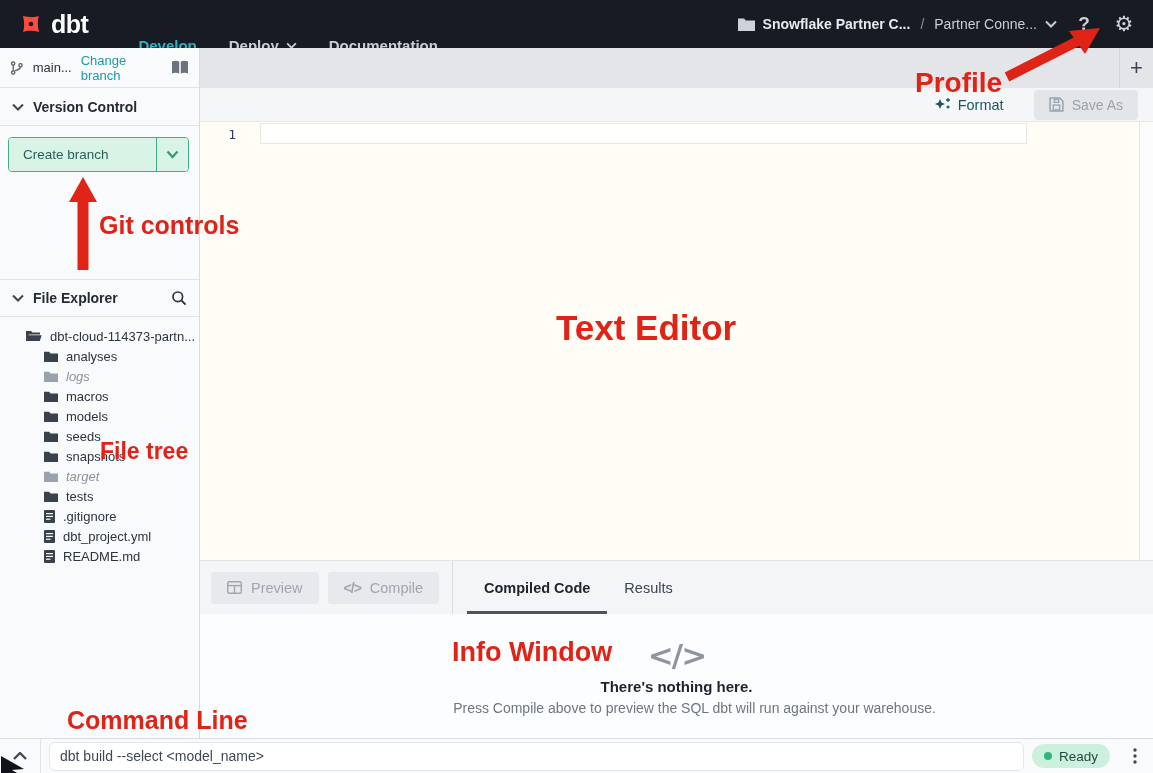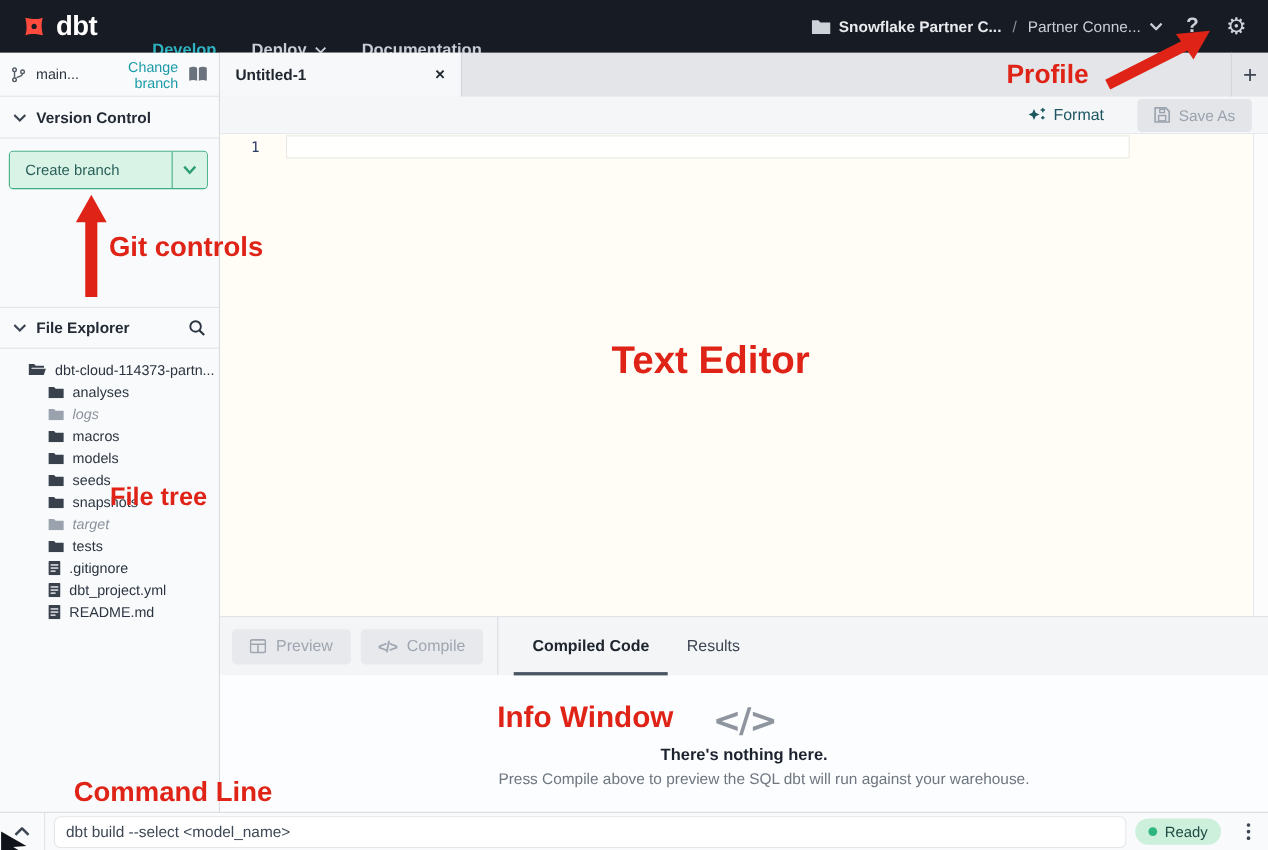--- a/index.html
+++ b/index.html
@@ -20,21 +20,21 @@
   .crumb .sep { color:#8a929c; margin:0 2px; }
   .crumb .proj { color:#c9ced6; }
   .hdr-icon { color:#cdd2d9; display:flex; align-items:center; justify-content:center; width:26px; height:26px; cursor:pointer; }
   .help-glyph { font-size:19px; font-weight:bold; }
   .gear-glyph { font-size:21px; }
 
   
   .middle { flex:1 1 auto; display:flex; min-height:0; }
 
   
-  .sidebar { width:200px; flex:0 0 200px; background:#f9fafb; border-right:1px solid #d8dbe0; display:flex; flex-direction:column;text-align:right; }
+  .sidebar { width:200px; flex:0 0 200px; background:#f9fafb; border-right:1px solid #d8dbe0; display:flex; flex-direction:column; }
   .branch-row { height:40px; flex:0 0 40px; border-bottom:1px solid #e1e4e8; display:flex; align-items:center; padding:0 10px; gap:9px; }
   .branch-name { font-size:13px; color:#2b3440; }
   .change-branch { font-size:13px; color:#1b9aa8; cursor:pointer; }
   .book-btn { margin-left:auto; cursor:pointer; display:flex; }
   .sec-header { height:38px; flex:0 0 38px; border-bottom:1px solid #e1e4e8; display:flex; align-items:center; padding:0 12px; gap:9px; cursor:pointer; }
   .sec-title { font-weight:bold; font-size:14px; color:#242b36; }
   .create-branch-wrap { margin:11px 10px 0 8px; display:flex; height:35px; border:1px solid #3fae85; border-radius:4px; overflow:hidden; }
   .create-branch-main { flex:1; background:#d9f3e7; color:#2a6058; font-size:13.5px; display:flex; align-items:center; padding-left:14px; cursor:pointer; }
   .create-branch-caret { width:32px; background:#d9f3e7; border-left:1px solid #3fae85; display:flex; align-items:center; justify-content:center; cursor:pointer; }
   .vc-spacer { height:107px; flex:0 0 107px; }
@@ -82,21 +82,21 @@
   .cmd-div { width:1px; height:100%; background:#e1e4e8; }
   .cmd-input { flex:1; height:29px; margin:0 8px; background:#fff; border:1px solid #e3e6ea; border-radius:6px; display:flex; align-items:center; padding:0 10px; font-size:14px; color:#3e4855; cursor:text; }
   .ready-pill { display:flex; align-items:center; gap:7px; background:#cdf0dc; border-radius:13px; height:24px; padding:0 12px; margin-right:12px; }
   .ready-dot { width:8px; height:8px; border-radius:50%; background:#2eb67d; }
   .ready-label { font-size:13.5px; color:#1e4a42; }
   .kebab { width:26px; display:flex; align-items:center; justify-content:center; cursor:pointer; margin-right:5px; }
 
   
   .anno { position:absolute; inset:0; pointer-events:none; z-index:50; }
   .anno-label { position:absolute; color:#df2317; font-weight:bold; white-space:nowrap; }
-  .anno-profile { left:915px; top:54px; font-size:24px; }
+  .anno-profile { left:915px; top:67px; font-size:28px; }
   .anno-git { left:99px; top:211px; font-size:25px; }
   .anno-editor { left:556px; top:308px; font-size:35px; }
   .anno-filetree { left:100px; top:438px; font-size:23px; }
   .anno-info { left:452px; top:637px; font-size:27px; }
   .anno-cmd { left:67px; top:706px; font-size:25px; }
   .anno-svg { position:absolute; inset:0; width:1153px; height:773px; }
 </style>
 </head>
 <body>
 
@@ -300,24 +300,20 @@
                 <rect x="2" y="8.6" width="4.5" height="1.2" fill="#f9fafb"></rect>
               </svg>
             </span>
           <span>README.md</span>
         </div>
       </div>
     </div>
 
     <div class="main">
       <div class="tabbar">
-        <div class="tab">
-          <span>Untitled-1</span>
-          <span class="tab-close">✕</span>
-        </div>
         <div class="tab-fill"></div>
         <div class="tab-plus">+</div>
       </div>
 
       <div class="toolbar">
         <div class="format-btn">
           <svg width="15" height="13" viewBox="0 0 15 13">
             <path d="M5 1l1.5 3.4L10 6 6.5 7.6 5 11 3.5 7.6 0 6l3.5-1.6z" fill="#1c5660"></path>
             <path d="M11 2h4 M13 0v4 M11.5 9h3 M13 7.5v3" stroke="#1c5660" stroke-width="1.3"></path>
           </svg>

